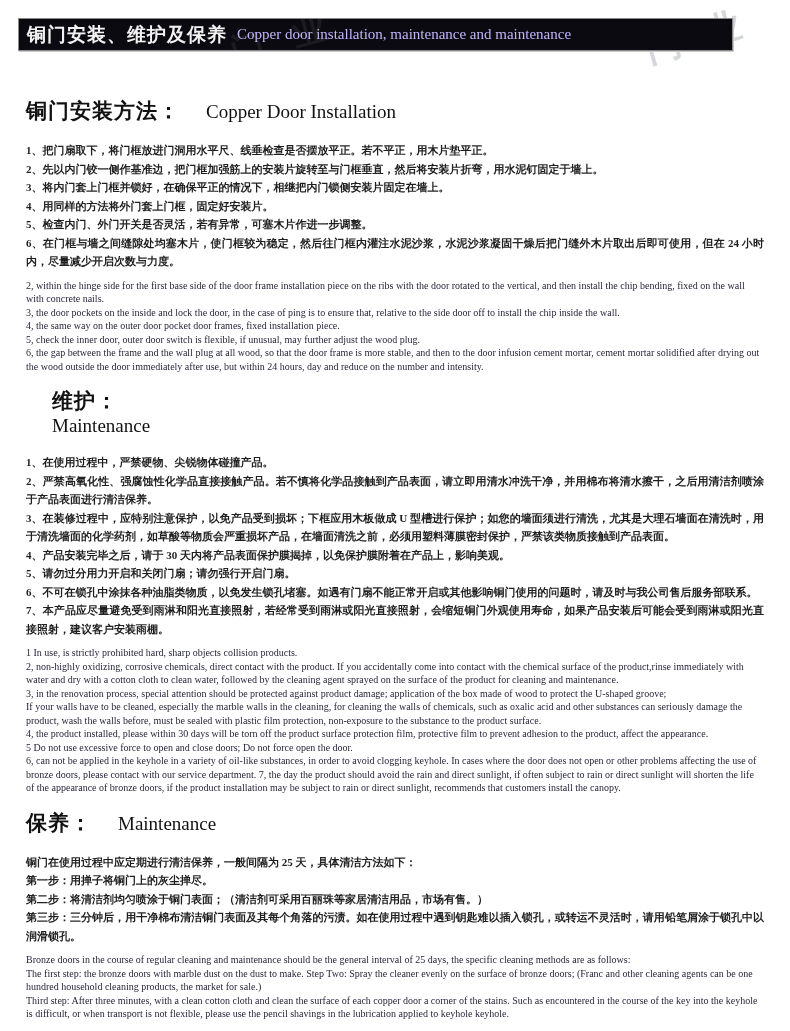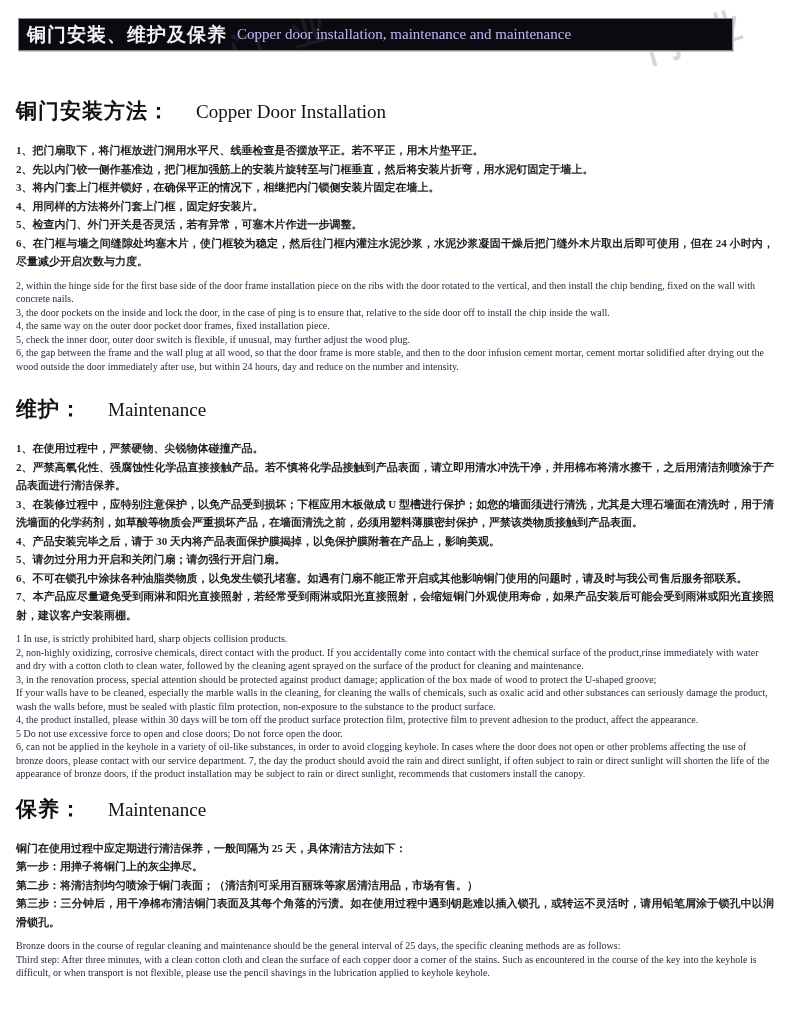--- a/index.html
+++ b/index.html
@@ -39,32 +39,32 @@
     font-family:"Liberation Sans","DejaVu Sans",sans-serif;
   }
   .banner .zh{
     margin-left:8px;font-size:19px;font-weight:bold;color:#f2f2f2;
     letter-spacing:1px;white-space:nowrap;
   }
   .banner .en{
     margin-left:10px;font-size:15px;color:#c4b5fd;white-space:nowrap;
   }
 
-  .content{position:relative;z-index:1;padding:0 16px;}
+  .content{position:relative;z-index:1;padding:0 26px;}
 
   .sec-head{display:flex;align-items:baseline;}
   .sec-head .zh{
     font-family:"Liberation Sans","DejaVu Sans",sans-serif;
     font-size:21px;font-weight:bold;color:#111;letter-spacing:1px;
   }
   .sec-head .en{
     margin-left:26px;font-size:19px;color:#111;
   }
   .head-1{margin-top:46px;}
-  .head-2{margin-top:22px;}
+  .head-2{margin-top:14px;flex-direction:column;}
   .head-3{margin-top:14px;}
 
   .zh-block{margin-top:16px;}
   .zh-block p{
     margin:0;font-size:11px;line-height:18.5px;
     font-weight:bold;color:#1f1f1f;text-align:justify;
   }
   .en-block{margin-top:8px;}
   .en-block p{
     margin:0;font-size:10px;line-height:13.5px;
@@ -135,17 +135,18 @@
       <span class="en">Maintenance</span>
     </div>
     <div class="zh-block">
       <p>铜门在使用过程中应定期进行清洁保养，一般间隔为 25 天，具体清洁方法如下：</p>
       <p>第一步：用掸子将铜门上的灰尘掸尽。</p>
       <p>第二步：将清洁剂均匀喷涂于铜门表面；（清洁剂可采用百丽珠等家居清洁用品，市场有售。）</p>
       <p>第三步：三分钟后，用干净棉布清洁铜门表面及其每个角落的污渍。如在使用过程中遇到钥匙难以插入锁孔，或转运不灵活时，请用铅笔屑涂于锁孔中以润滑锁孔。</p>
     </div>
     <div class="en-block">
       <p>Bronze doors in the course of regular cleaning and maintenance should be the general interval of 25 days, the specific cleaning methods are as follows:</p>
+      <p>The first step: the bronze doors with marble dust on the dust to make. Step Two: Spray the cleaner evenly on the surface of bronze doors; (Franc and other cleaning agents can be one hundred household cleaning products, the market for sale.)</p>
       <p>Third step: After three minutes, with a clean cotton cloth and clean the surface of each copper door a corner of the stains. Such as encountered in the course of the key into the keyhole is difficult, or when transport is not flexible, please use the pencil shavings in the lubrication applied to keyhole keyhole.</p>
     </div>
 
   </div>
 </div>
 
 </body></html>

